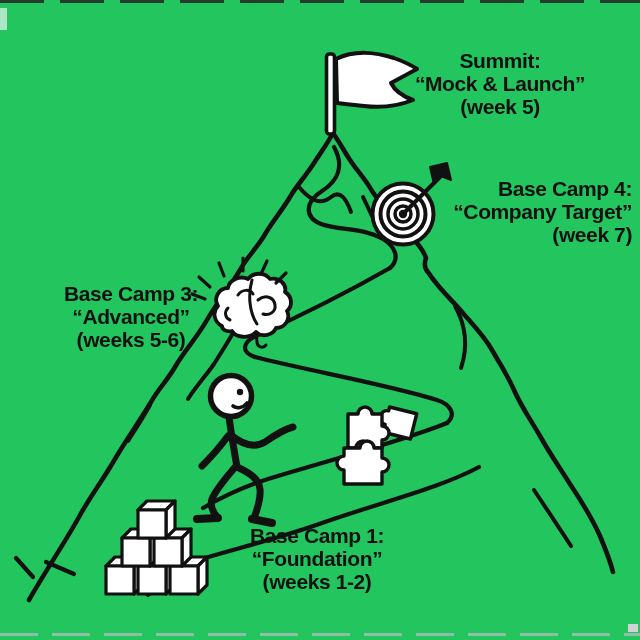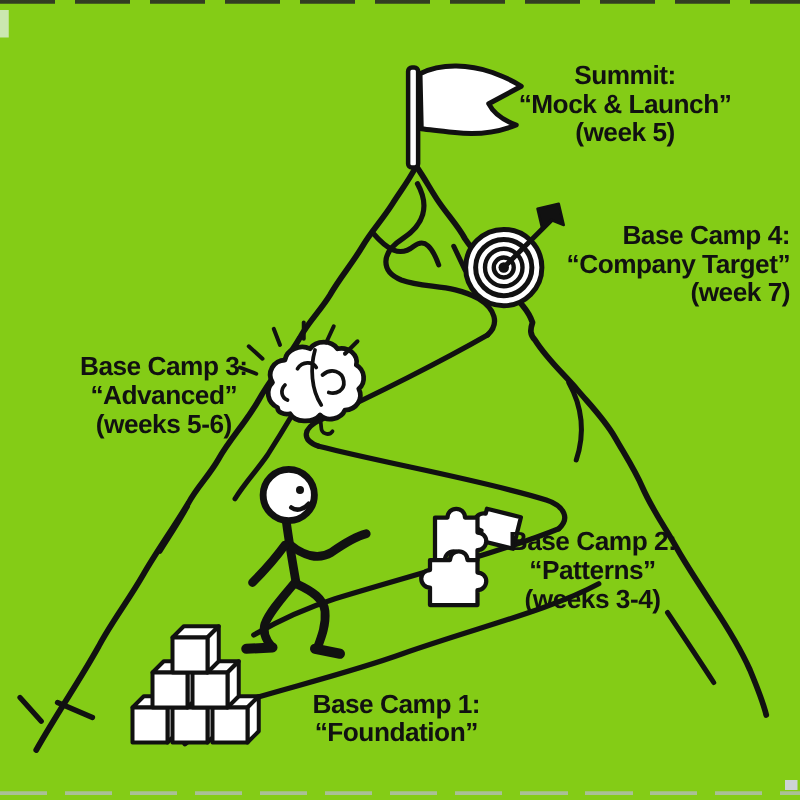--- a/index.html
+++ b/index.html
@@ -1,17 +1,17 @@
 <!DOCTYPE html>
 <html><head>
 <meta charset="utf-8">
 <style>
   html,body{margin:0;padding:0;background:#fff;}
   #canvas{
-    position:relative;width:640px;height:640px;background:#84cc16;overflow:hidden;
+    position:relative;width:640px;height:640px;background:#22c55e;overflow:hidden;
     font-family:"Liberation Sans",sans-serif;
   }
   #art{position:absolute;left:0;top:0;z-index:1;}
   .label{
     position:absolute;z-index:2;text-align:center;color:#111;
     font-weight:700;font-size:21px;line-height:23px;letter-spacing:-0.4px;
   }
   .label span{display:block;}
   .edge{position:absolute;left:0;width:640px;z-index:3;}
   .edge.top{top:0;height:3px;opacity:.85;
@@ -157,28 +157,24 @@
     <span>“Company Target”</span>
     <span>(week 7)</span>
   </div>
 
   <div class="label" style="left:26px;top:282px;width:210px;">
     <span>Base Camp 3:</span>
     <span>“Advanced”</span>
     <span>(weeks 5-6)</span>
   </div>
 
-  <div class="label" style="left:364px;top:422px;width:220px;">
-    <span>Base Camp 2:</span>
-    <span>“Patterns”</span>
-    <span>(weeks 3-4)</span>
-  </div>
 
-  <div class="label" style="left:212px;top:552px;width:210px;">
+  <div class="label" style="left:212px;top:524px;width:210px;">
     <span>Base Camp 1:</span>
     <span>“Foundation”</span>
+    <span>(weeks 1-2)</span>
   </div>
 
   <div class="edge top"></div>
   <div class="edge bottom"></div>
   <div class="chip-br"></div>
   <div class="chip-tl"></div>
 </div>
 
 </body></html>

